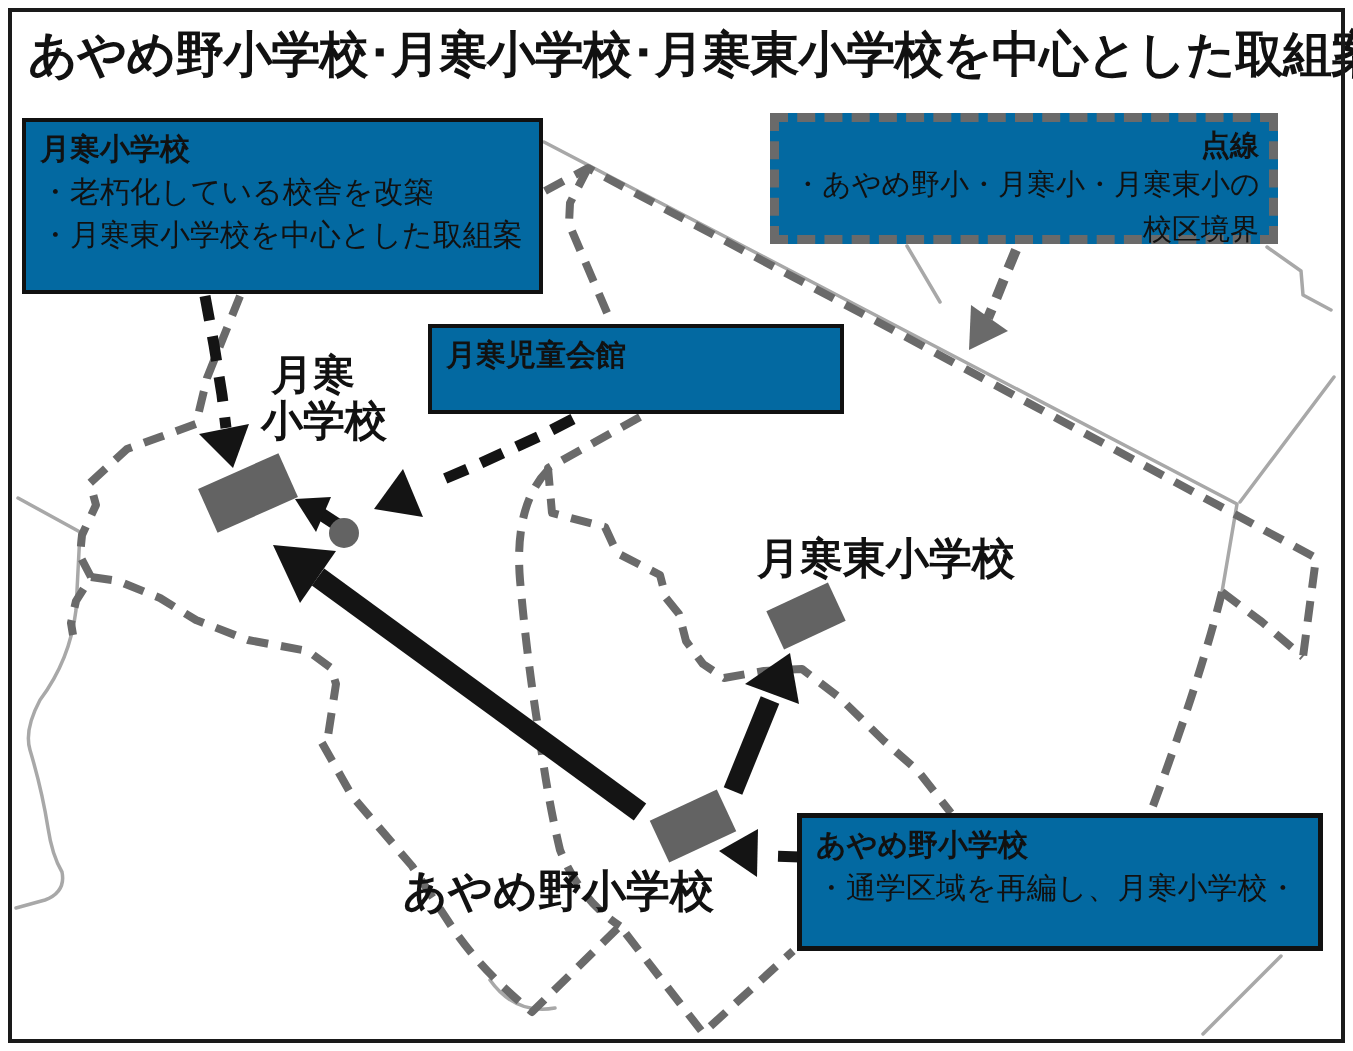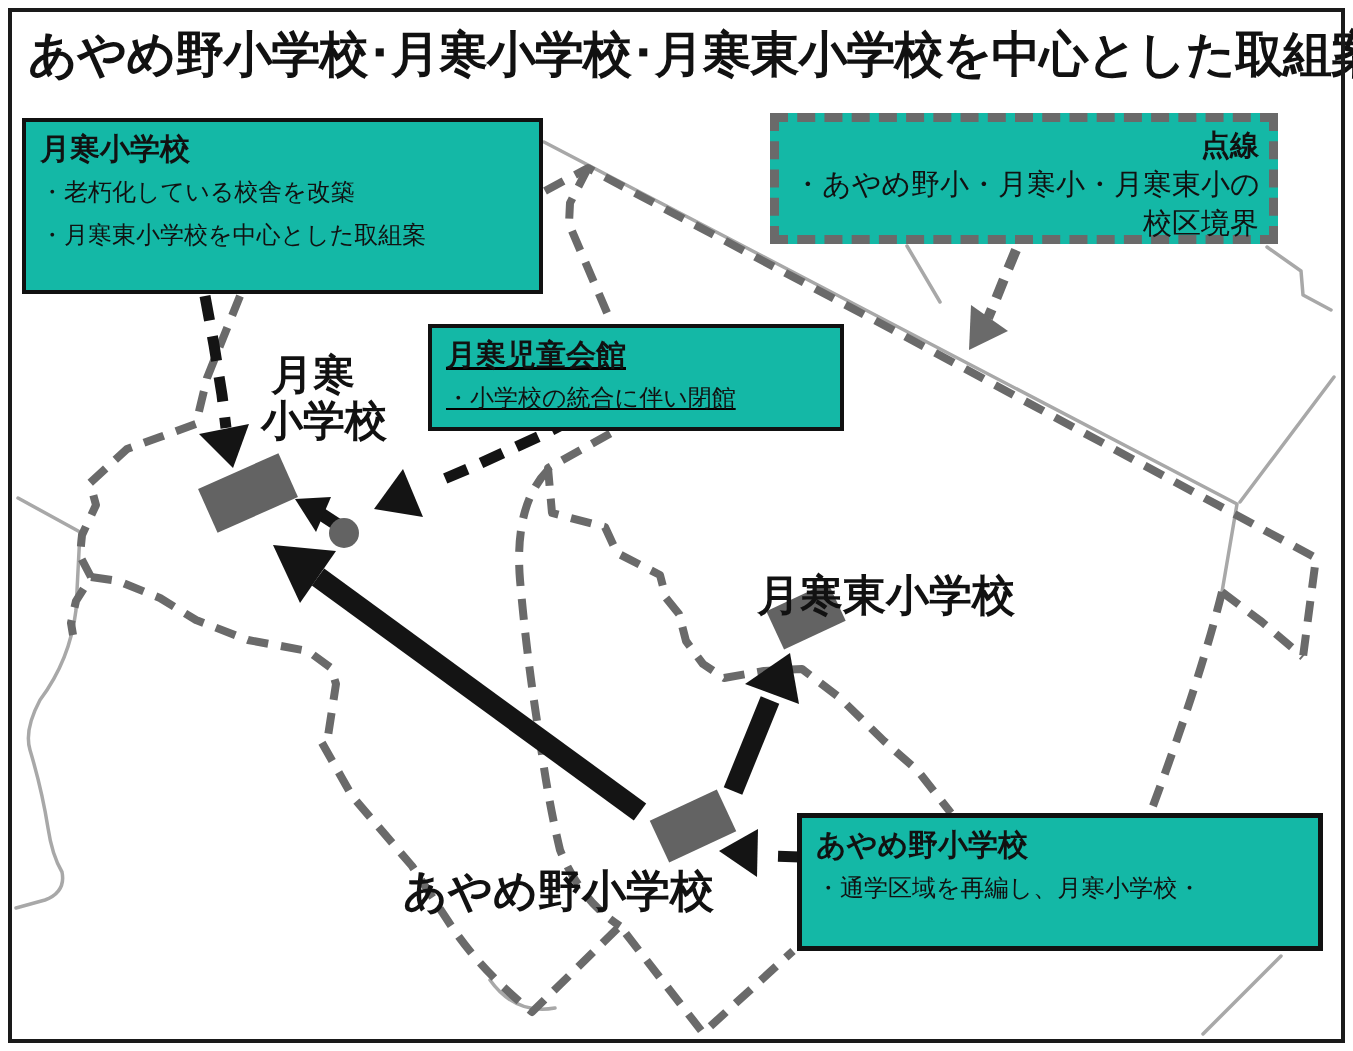--- a/index.html
+++ b/index.html
@@ -36,59 +36,59 @@
   }
   .map-svg {
     position: absolute;
     left: 0; top: 0;
     width: 1353px; height: 1051px;
     z-index: 1;
   }
   .callout {
     position: absolute;
     box-sizing: border-box;
-    background: #14b8a6;
+    background: #0369a1;
     z-index: 2;
     padding: 6px 10px 4px 14px;
   }
   .callout .heading {
     font-weight: bold;
     font-size: 30px;
     color: #111;
     line-height: 42px;
     white-space: nowrap;
   }
   .callout .line {
-    font-size: 24px;
+    font-size: 30px;
     color: #111;
     line-height: 43px;
     white-space: nowrap;
   }
-  .callout .indent { padding-left: 32px; }
+  .callout .indent { padding-left: 32px; margin-top: 6px; }
   .box-solid { border: 4px solid #111; }
   .box-tsukisamu { left: 22px;  top: 118px; width: 521px; height: 176px; }
   .box-legend {
     left: 770px; top: 113px; width: 508px; height: 131px;
     border: 9px dashed #6a6a6a;
     padding-top: 4px;
   }
   .box-legend .heading, .box-legend .line { line-height: 39px; font-size: 29px; text-align: right; }
-  .box-jido { left: 428px; top: 324px; width: 416px; height: 107px; text-decoration: underline; }
+  .box-jido { left: 428px; top: 324px; width: 416px; height: 90px; }
   .box-ayameno { left: 797px; top: 813px; width: 526px; height: 138px; border-width: 5px; }
   .map-label {
     position: absolute;
     font-weight: bold;
     color: #111;
     z-index: 2;
     white-space: nowrap;
   }
   .label-tsukisamu { left: 261px; top: 352px; font-size: 42px; line-height: 46px; }
   .label-tsukisamu .l1 { display: block; padding-left: 10px; }
   .label-tsukisamu .l2 { display: block; }
-  .label-higashi  { left: 757px; top: 530px; font-size: 43px; margin-top: 37px; }
+  .label-higashi  { left: 757px; top: 530px; font-size: 43px; }
   .label-ayameno  { left: 403px; top: 862px; font-size: 44px; }
 </style>
 </head>
 <body>
 
 <div class="stage">
 
   <svg class="map-svg" viewBox="0 0 1353 1051" xmlns="http://www.w3.org/2000/svg">
 
     <g stroke="#a8a8a8" stroke-width="3.5" fill="none" stroke-linecap="round" stroke-linejoin="round">
@@ -152,21 +152,20 @@
   </div>
 
   <div class="callout box-legend">
     <div class="heading">点線</div>
     <div class="line">・あやめ野小・月寒小・月寒東小の</div>
     <div class="line indent">校区境界</div>
   </div>
 
   <div class="callout box-solid box-jido">
     <div class="heading">月寒児童会館</div>
-    <div class="line">・小学校の統合に伴い閉館</div>
   </div>
 
   <div class="callout box-solid box-ayameno">
     <div class="heading">あやめ野小学校</div>
     <div class="line">・通学区域を再編し、月寒小学校・</div>
   </div>
 
   <div class="map-label label-tsukisamu">
     <span class="l1">月寒</span>
     <span class="l2">小学校</span>

